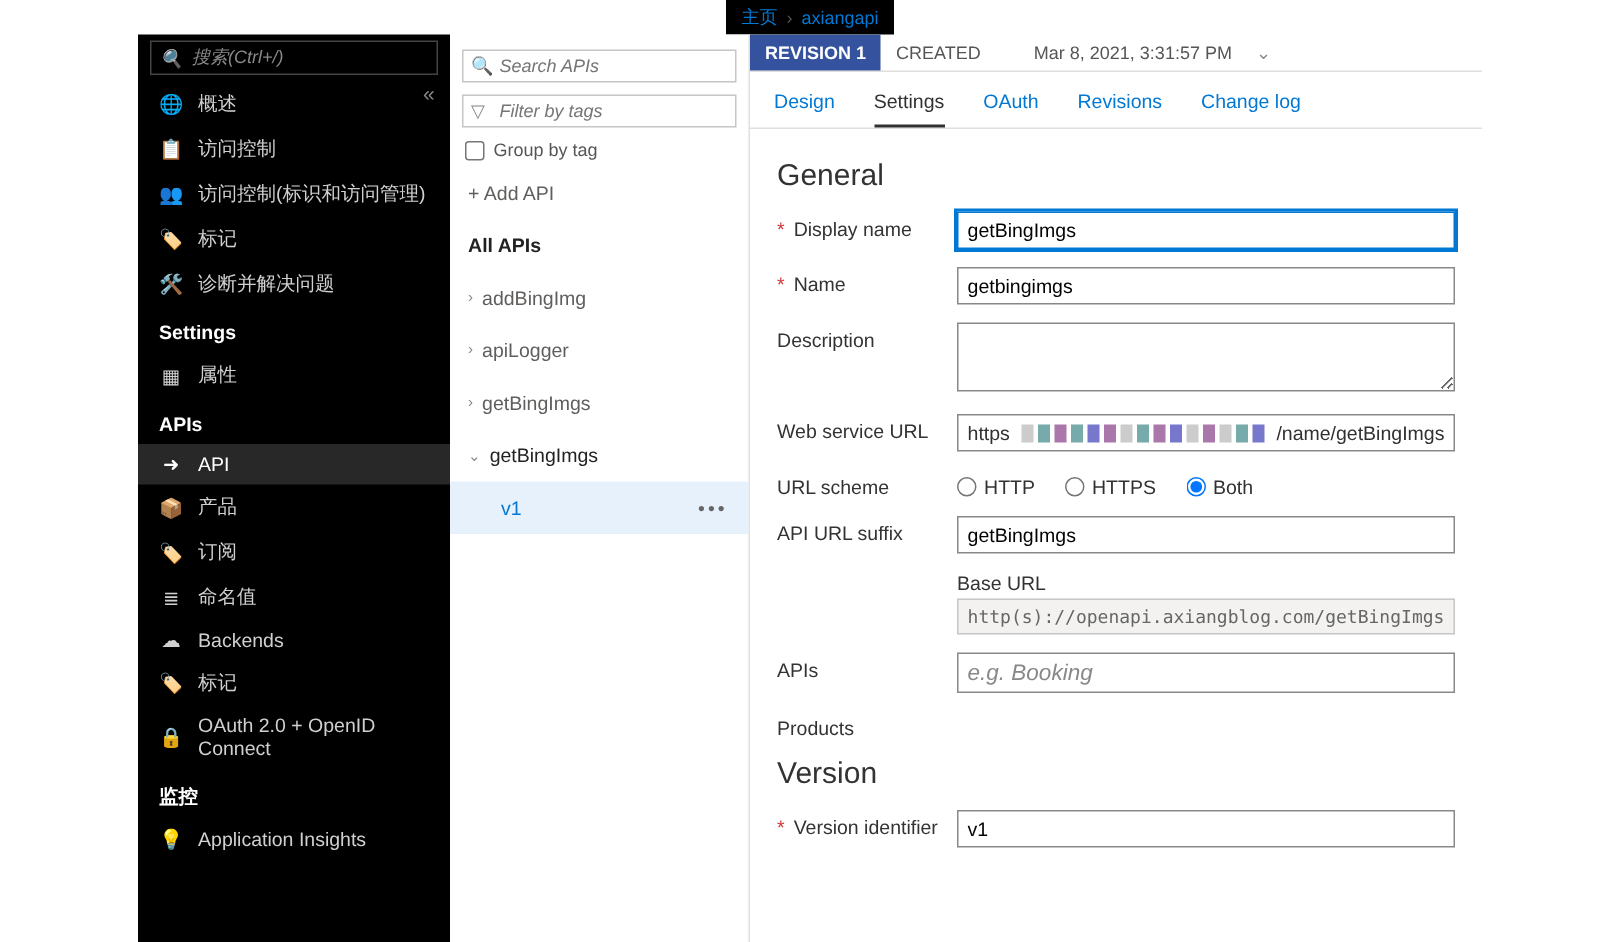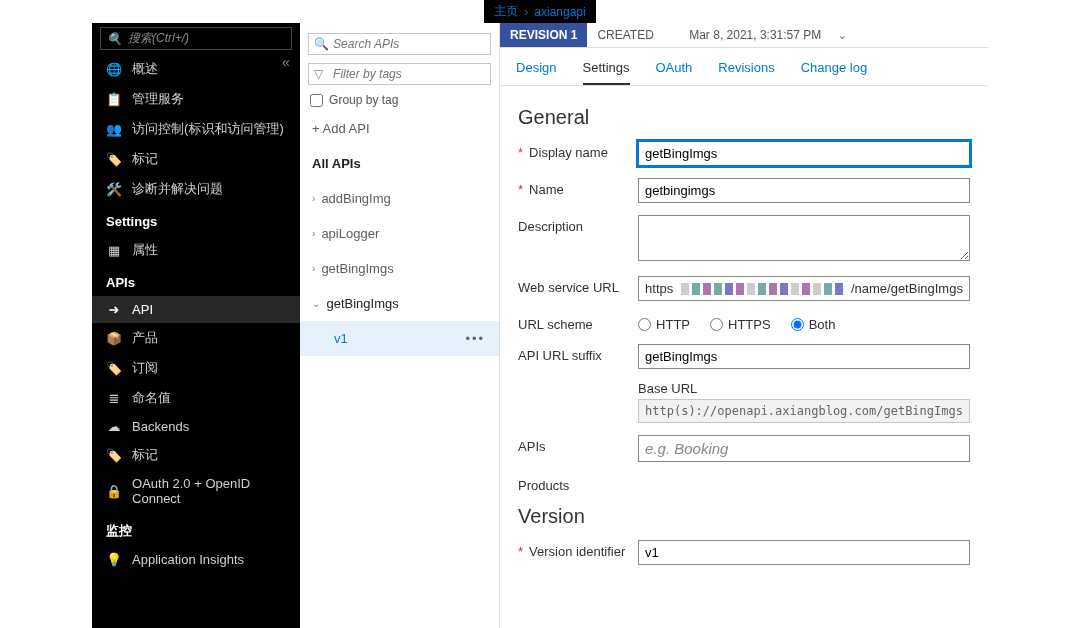--- a/index.html
+++ b/index.html
@@ -101,21 +101,21 @@
         </div>
         <span class="collapse">«</span>
       </div>
       <div class="sidenav" id="sidenav">
           <div class="side-item">
             <span class="mi">🌐</span>
             <span>概述</span>
           </div>
           <div class="side-item">
             <span class="mi">📋</span>
-            <span>管理服务</span>
+            <span>访问控制</span>
           </div>
           <div class="side-item">
             <span class="mi">👥</span>
             <span>访问控制(标识和访问管理)</span>
           </div>
           <div class="side-item">
             <span class="mi">🏷️</span>
             <span>标记</span>
           </div>
           <div class="side-item">

